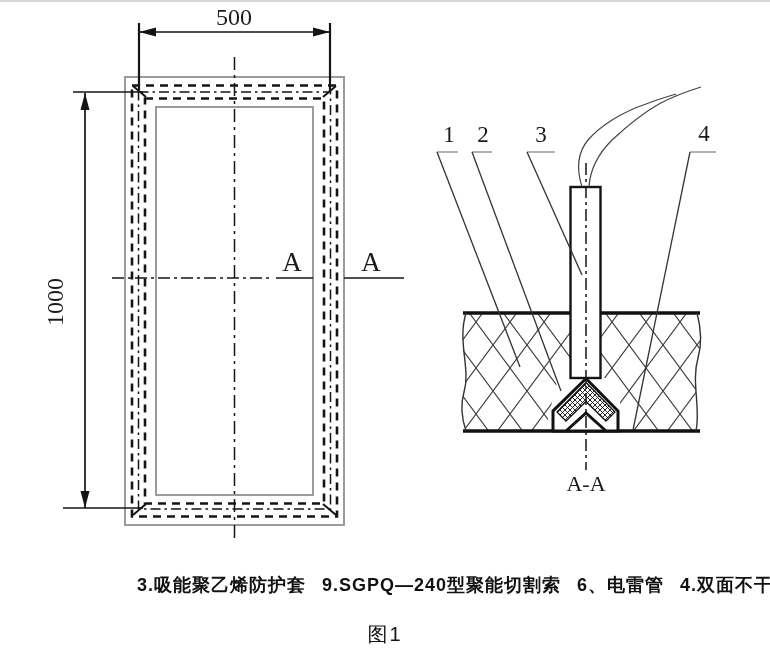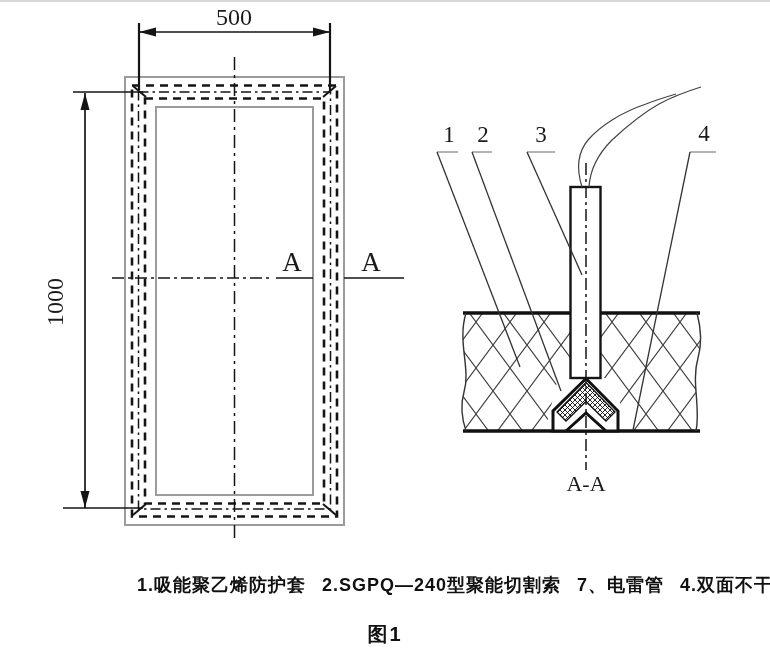--- a/index.html
+++ b/index.html
@@ -6,21 +6,21 @@
   #stage{position:relative;width:770px;height:652px;background:#ffffff;overflow:hidden;
          font-family:"Liberation Sans",sans-serif;}
   #drawing{position:absolute;left:0;top:0;}
   .dim-text{font-family:"Liberation Serif","DejaVu Serif",serif;font-size:24px;fill:#1a1a1a;}
   .callout-text{font-family:"Liberation Serif","DejaVu Serif",serif;font-size:23px;fill:#1a1a1a;}
   .section-letter{font-family:"Liberation Serif","DejaVu Serif",serif;font-size:27px;fill:#1a1a1a;}
   .section-title{font-family:"Liberation Serif","DejaVu Serif",serif;font-size:22px;fill:#1a1a1a;}
   #legend-row{position:absolute;left:137px;top:573px;width:630px;display:flex;gap:16px;
               font-weight:bold;font-size:18px;color:#111;white-space:nowrap;letter-spacing:1px;}
   #caption-row{position:absolute;left:0;top:621px;width:770px;display:flex;justify-content:center;gap:14px;
-               font-weight:bold;font-size:20px;color:#111;letter-spacing:2px;}
+               font-weight:normal;font-size:20px;color:#111;letter-spacing:2px;}
   .top-strip{position:absolute;left:0;top:0;width:770px;height:2px;background:#d6d6d6;}
 </style>
 </head>
 <body>
 
 <div id="stage">
   <div class="top-strip"></div>
 
   <svg id="drawing" width="770" height="652" viewBox="0 0 770 652">
 
@@ -122,22 +122,22 @@
       <text class="callout-text" x="449" y="142" text-anchor="middle">1</text>
       <text class="callout-text" x="483" y="142" text-anchor="middle">2</text>
       <text class="callout-text" x="541" y="142" text-anchor="middle">3</text>
       <text class="callout-text" x="704" y="141" text-anchor="middle">4</text>
 
       <text class="section-title" x="586" y="491" text-anchor="middle">A-A</text>
     </g>
   </svg>
 
   <div id="legend-row">
-    <span>1.吸能聚乙烯防护套</span>
-    <span>2.SGPQ—240型聚能切割索</span>
-    <span>7、电雷管</span>
+    <span>3.吸能聚乙烯防护套</span>
+    <span>9.SGPQ—240型聚能切割索</span>
+    <span>6、电雷管</span>
     <span>4.双面不干胶</span>
   </div>
 
   <div id="caption-row">
     <span>图1</span>
   </div>
 </div>
 
 </body></html>

